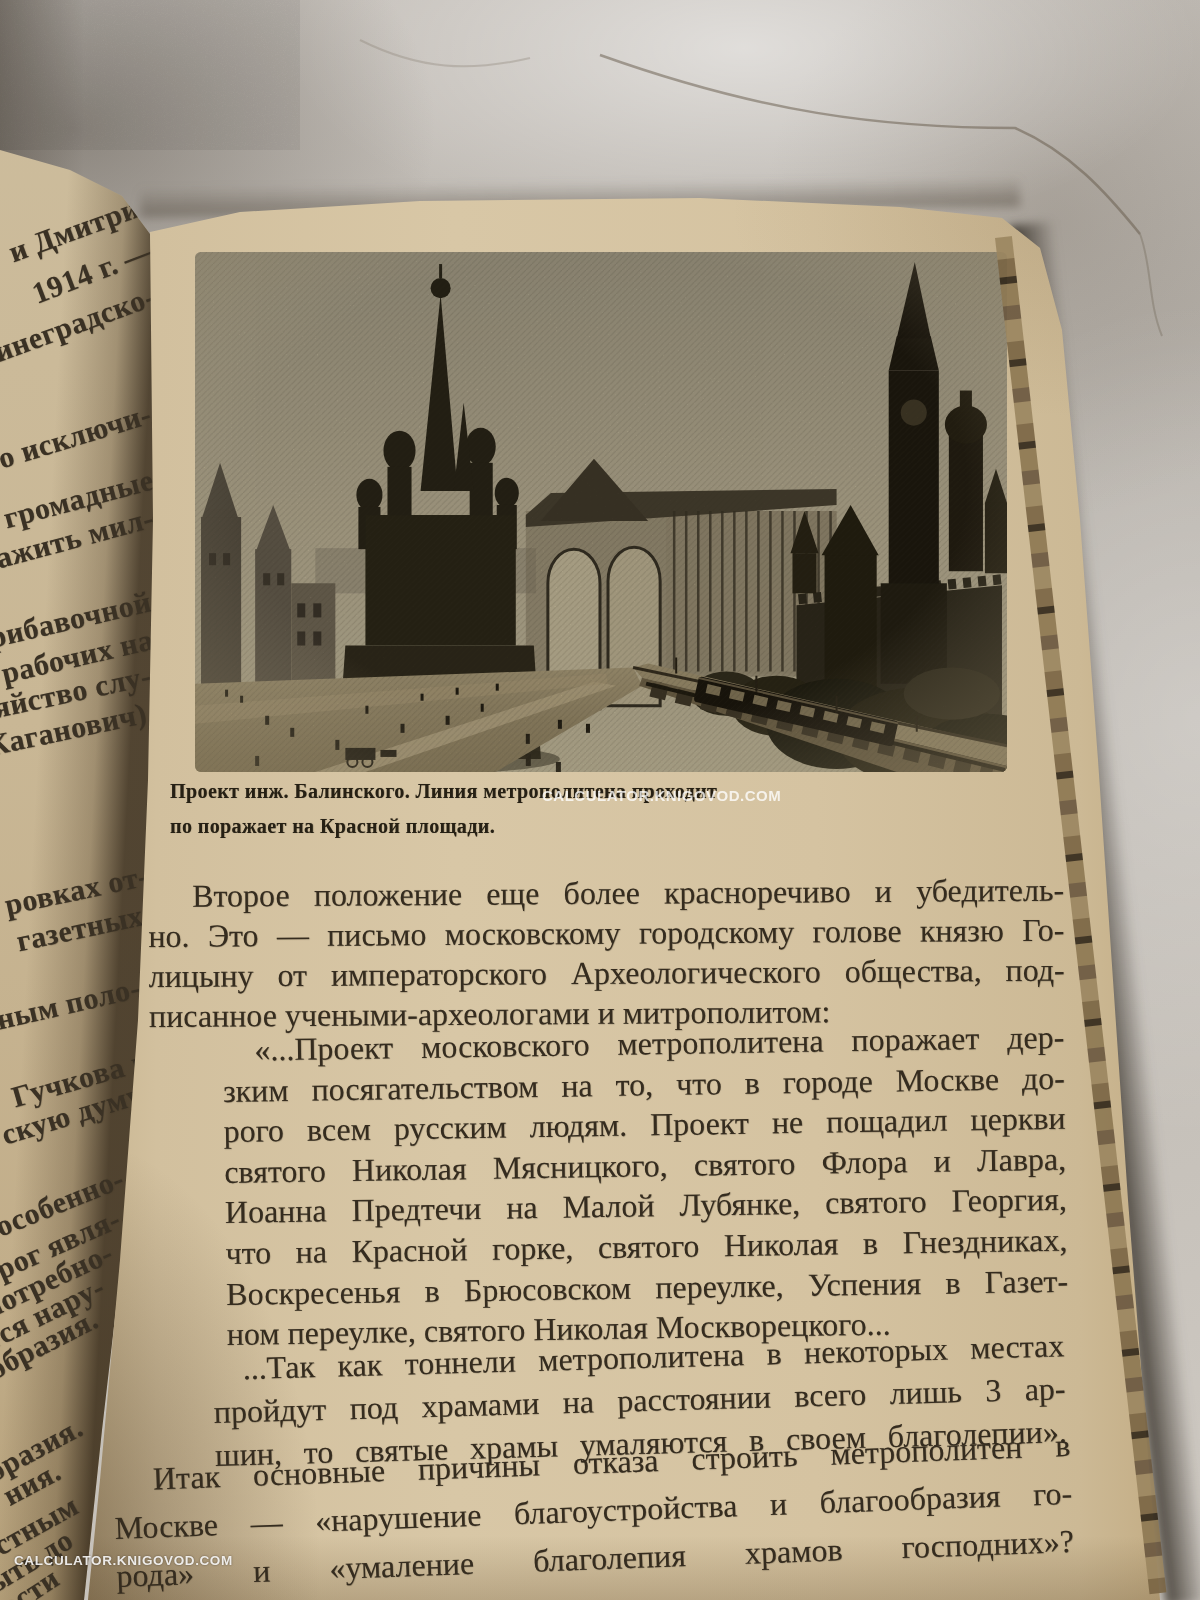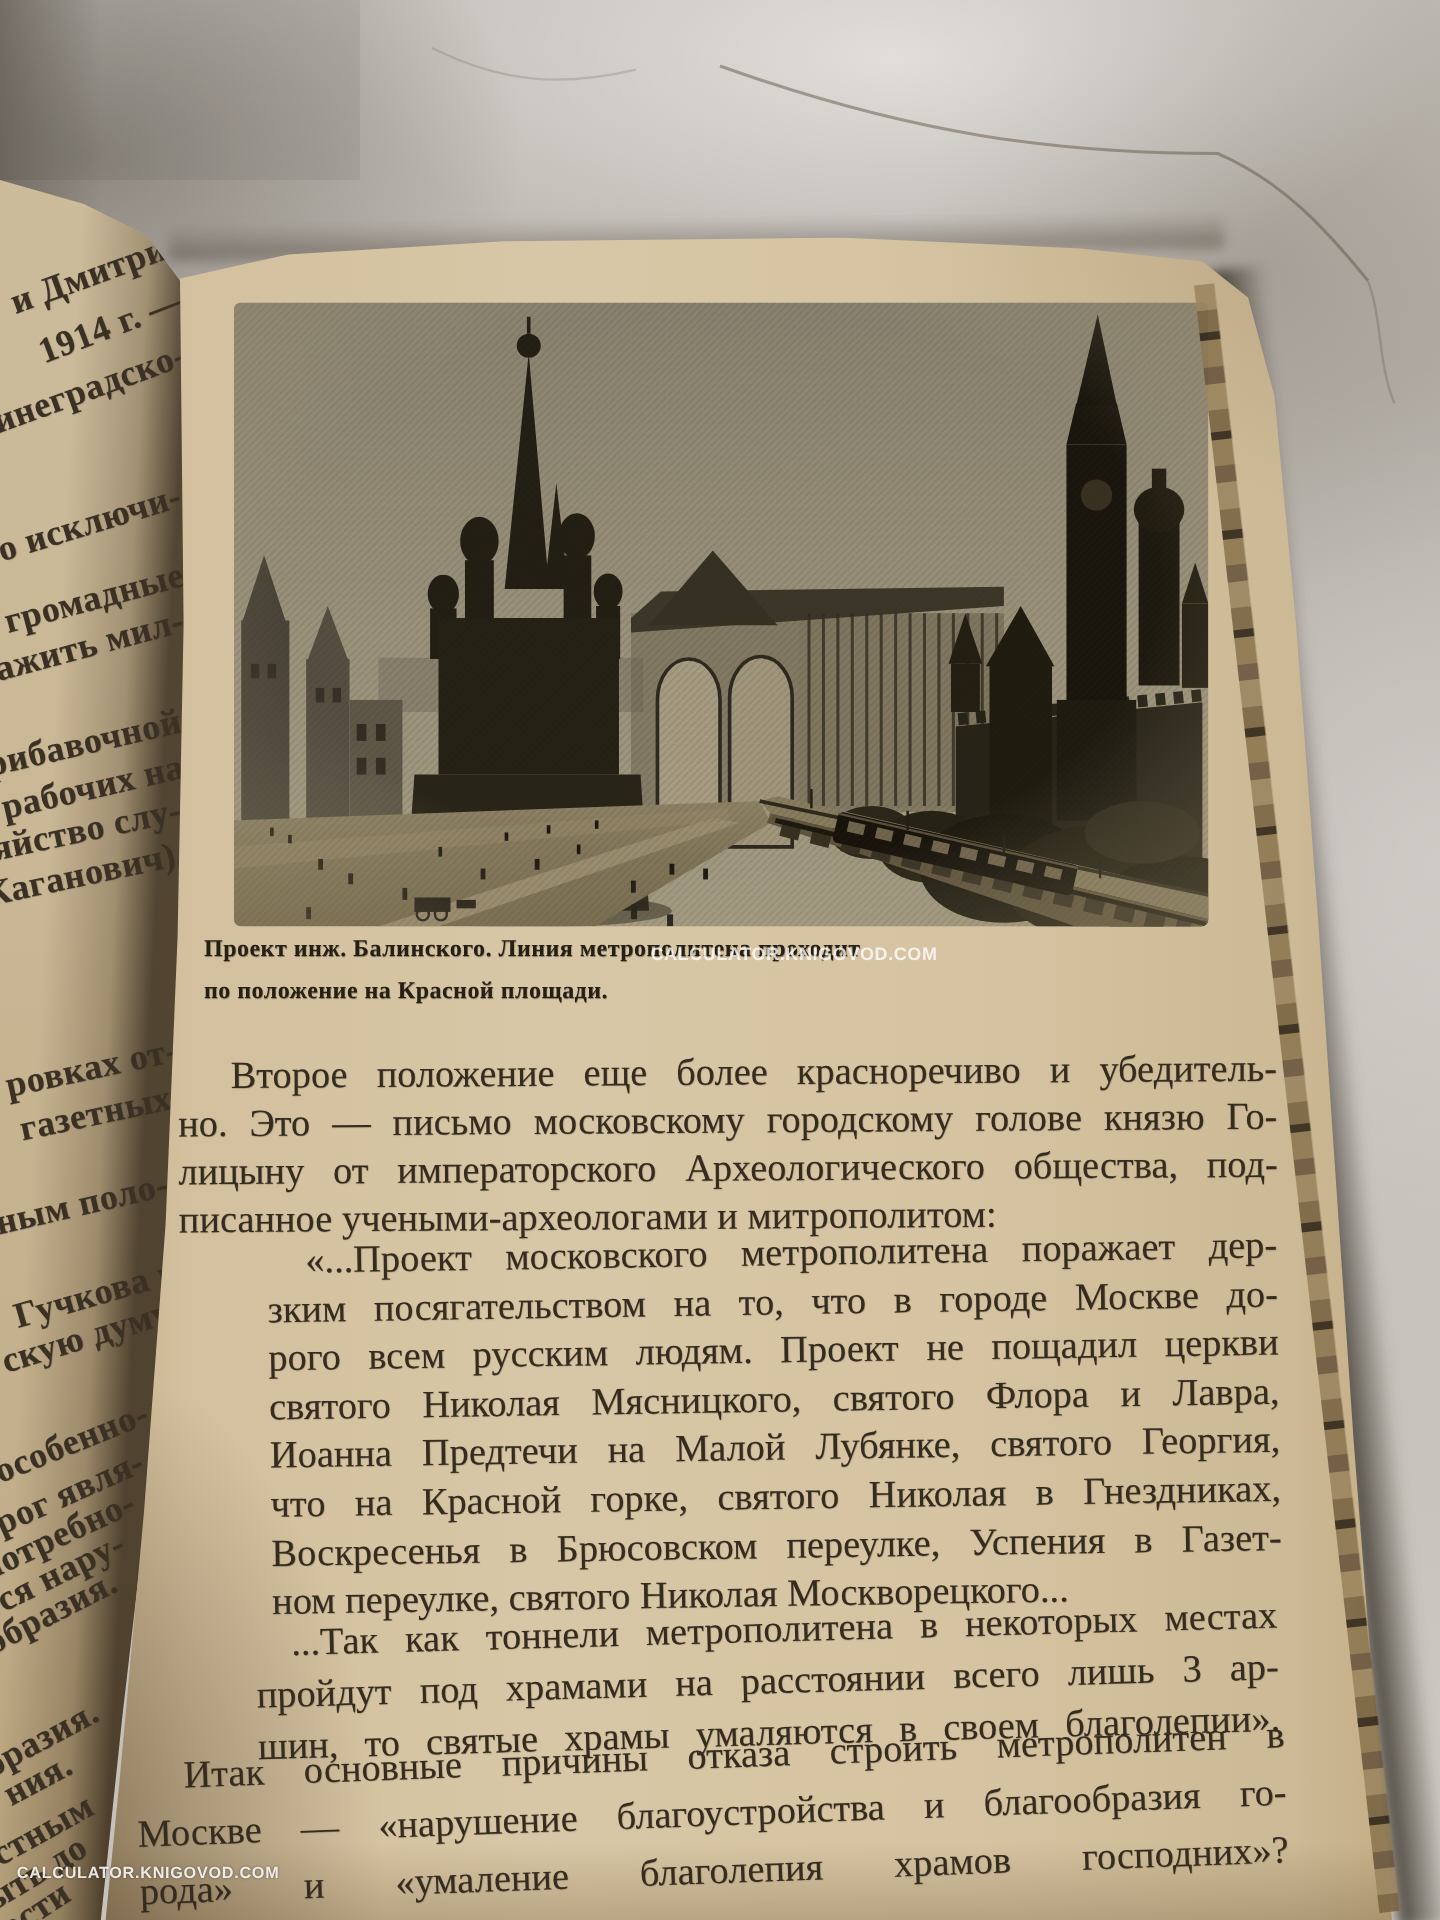--- a/index.html
+++ b/index.html
@@ -284,21 +284,21 @@
         </g>
 
         <rect width="810" height="518" fill="url(#hatch)" opacity=".16"></rect>
         <rect width="810" height="518" filter="url(#ht)" opacity=".2"></rect>
         <rect width="810" height="518" fill="url(#vig)"></rect>
       </svg>
     </div>
 
     <div id="caption" class="caption" style="left:170px;top:774px;width:780px;font-size:20px;line-height:35px;font-family:Liberation Serif, serif;">
         <div>Проект инж. Балинского. Линия метрополитена проходит</div>
-        <div>по положение на Красной площади.</div>
+        <div>по поражает на Красной площади.</div>
       </div>
 
     <div id="paras">
         <div class="para" style="left: 148px; top: 876px; width: 916px; font-size: 32px; line-height: 40px; transform: rotate(-0.4deg);">
           <div class="bodyline" style="padding-left: 44px;">Второе положение еще более красноречиво и убедитель-</div>
           <div class="bodyline">но. Это — письмо московскому городскому голове князю Го-</div>
           <div class="bodyline">лицыну от императорского Археологического общества, под-</div>
           <div class="bodyline nj">писанное учеными-археологами и митрополитом:</div>
         </div>
         <div class="para" style="left: 222px; top: 1030px; width: 842px; font-size: 32px; line-height: 40.6px; transform: rotate(-0.9deg);">

